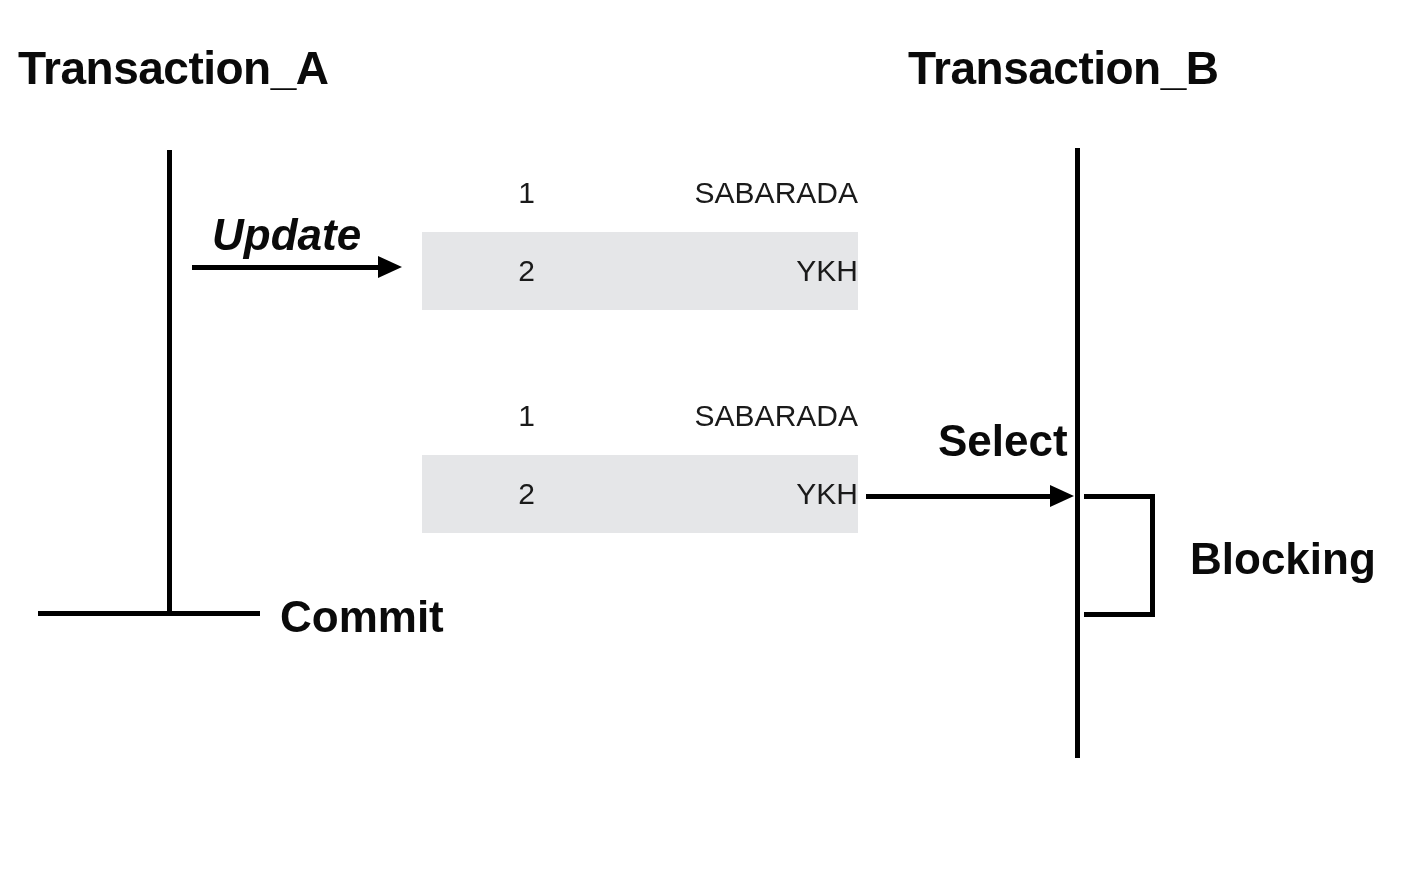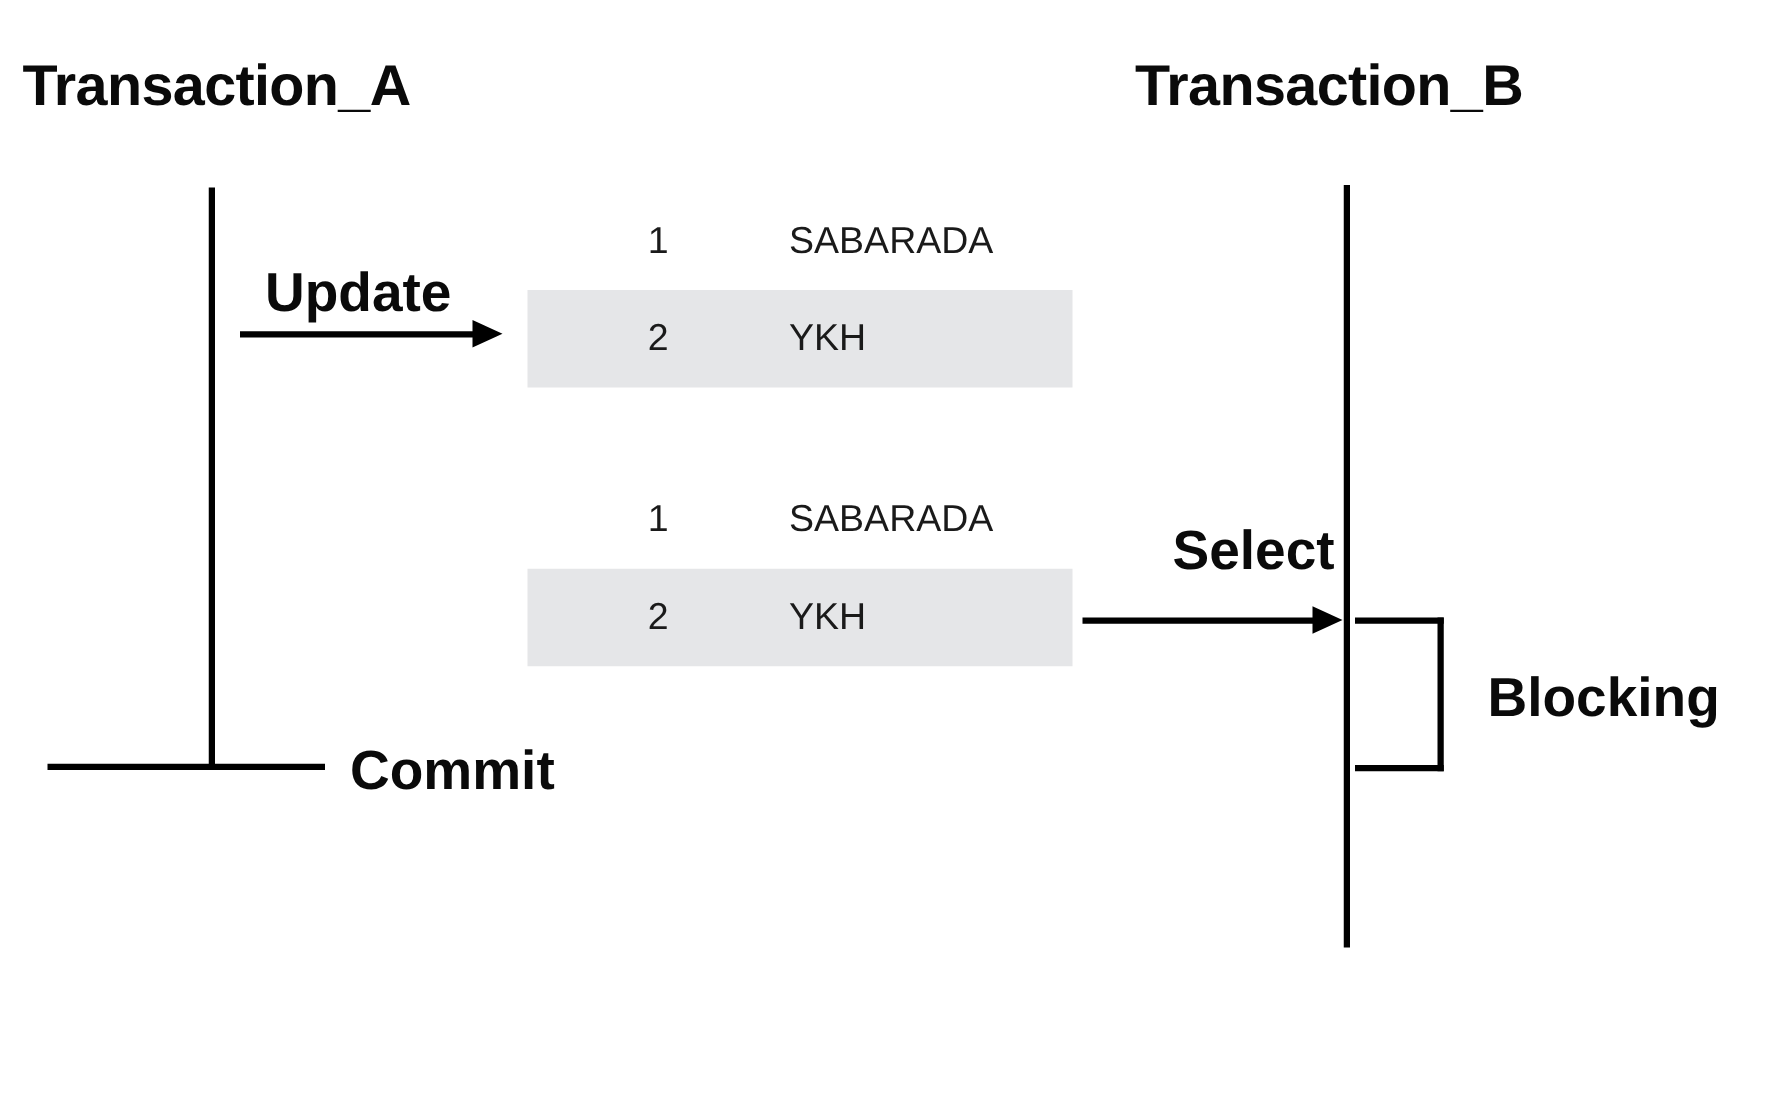--- a/index.html
+++ b/index.html
@@ -84,21 +84,21 @@
   }
   .tbl-row.highlight{
     background:var(--highlight-row);
   }
   .cell-id{
     flex:0 0 48%;
     text-align:center;
   }
   .cell-value{
     flex:0 0 52%;
-    text-align:left;
+    text-align:right;
   }
   .caption{
     position:absolute;
     left:0;
     width:100%;
     top:821px;
     text-align:center;
     font-size:27px;
     line-height:1.15;
     color:var(--caption-text);
@@ -109,21 +109,21 @@
 
 <div class="canvas">
 
   <div class="title" style="left:18px; top:45px;">Transaction_A</div>
   <div class="title" style="left:908px; top:45px;text-align:right;">Transaction_B</div>
 
   <div class="lifeline" style="left:167px; top:150px; height:466px;"></div>
   <div class="hline" style="left:38px; top:611px; width:222px;"></div>
   <div class="label" style="left:280px; top:595px;">Commit</div>
 
-  <div class="label" style="left:212px; top:213px;">Update</div>
+  <div class="label" style="left:212px; top:213px;font-style:italic;">Update</div>
   <div class="arrow-shaft" style="left:192px; top:265px; width:188px;"></div>
   <div class="arrow-head" style="left:378px; top:256px;"></div>
 
   <div class="tbl" style="top:154px;">
     <div class="tbl-row">
       <div class="cell-id">1</div>
       <div class="cell-value">SABARADA</div>
     </div>
     <div class="tbl-row highlight">
       <div class="cell-id">2</div>

